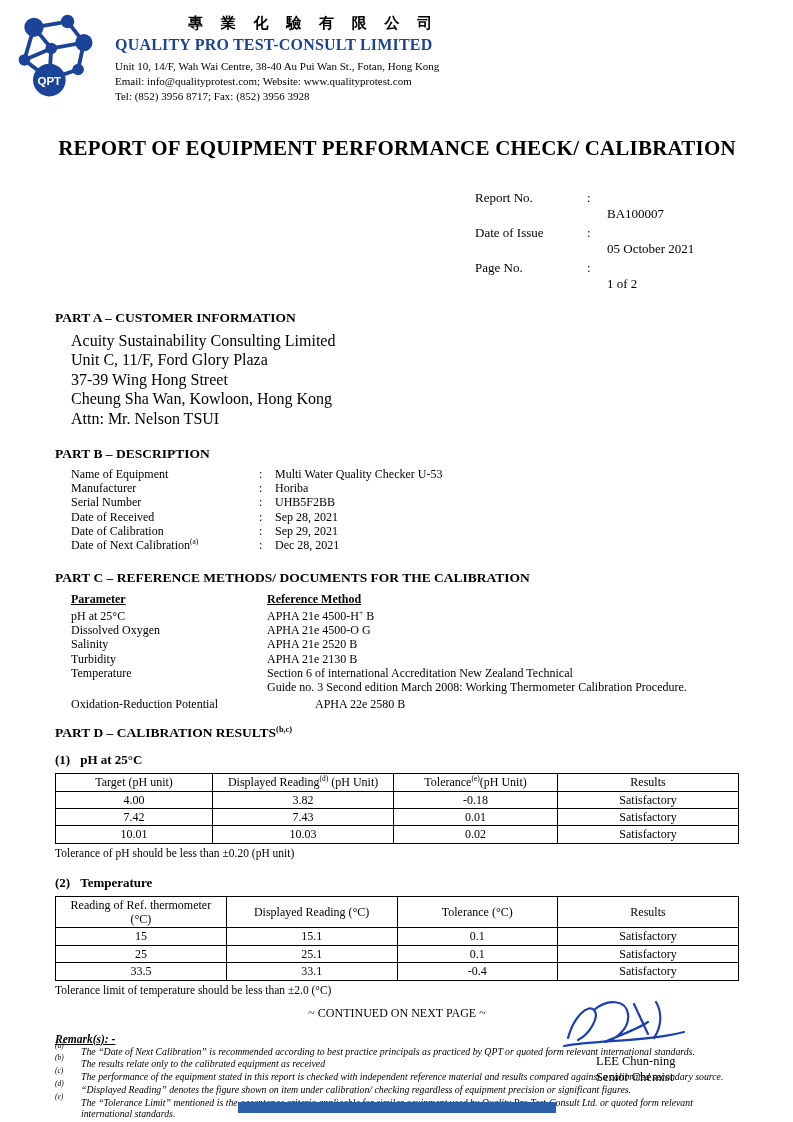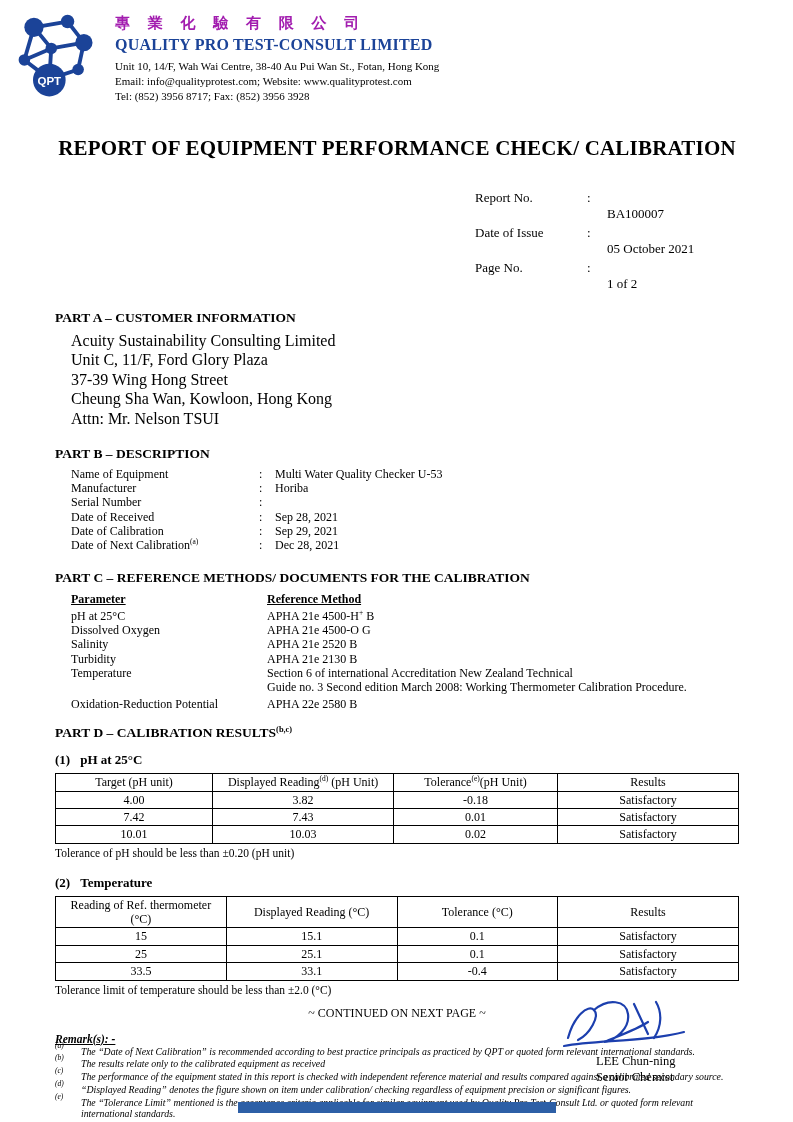--- a/index.html
+++ b/index.html
@@ -9,21 +9,21 @@
     background:#ffffff; color:#000;
     font-family:"Liberation Serif","DejaVu Serif",serif;
     overflow:hidden;
   }
   .content { padding:10px 54px 0 55px; }
 
   
   .header { display:flex; align-items:flex-start; }
   .logo { width:92px; height:96px; margin-left:-44px; flex:0 0 auto; }
   .header-text { padding-top:4px; padding-left:12px; }
-  .zh { color:#a21caf; font-size:15px; font-weight:bold; letter-spacing:7px; }
+  .zh { color:#000000; font-size:15px; font-weight:bold; letter-spacing:7px;text-align:right; }
   .en-name { color:#1b4398; font-size:16px; font-weight:bold; letter-spacing:.2px; margin-top:3px; }
   .addr { font-size:11px; line-height:1.18; margin-top:2px; }
   .addr.first { margin-top:6px; }
 
   .title { margin-top:30px; text-align:center; font-size:21px; font-weight:bold; letter-spacing:.2px; }
 
   
   .report-info { margin-top:28px; margin-left:420px; width:300px; font-size:13px; line-height:1.45; }
   .ri-row { display:flex; }
   .ri-label { width:112px; }
@@ -45,21 +45,21 @@
   .kv-value { flex:1; }
 
   
   .ref-head { display:flex; margin-left:16px; margin-top:6px; font-size:12px; font-weight:bold; }
   .ref-head span { text-decoration:underline; }
   .ref-col1 { width:196px; flex:0 0 auto; }
   .ref-rows { margin-left:16px; margin-top:2px; font-size:12px; }
   .refrow { display:flex; line-height:1.18; }
   .ref-param { width:196px; flex:0 0 auto; }
   .ref-method { flex:1; }
-  .refrow.gap { margin-top:3px; }
+  .refrow.gap { margin-top:3px;gap:48px; }
   .ml2 { display:block; }
 
   sup { font-size:.62em; line-height:0; }
 
   
   .tbl-title { margin-top:11px; font-size:13px; font-weight:bold; }
   .tbl-title .no { margin-right:10px; }
   table.dtable { width:100%; border-collapse:collapse; margin-top:5px; font-size:12px; }
   table.dtable th, table.dtable td {
     border:1px solid #000; text-align:center; font-weight:normal;
@@ -158,20 +158,21 @@
           <span class="kv-value">Multi Water Quality Checker U-53</span>
         </div>
         <div class="kv-row">
           <span class="kv-label"><span>Manufacturer</span><sup></sup></span>
           <span class="kv-colon">:</span>
           <span class="kv-value">Horiba</span>
         </div>
         <div class="kv-row">
           <span class="kv-label"><span>Serial Number</span><sup></sup></span>
           <span class="kv-colon">:</span>
+          <span class="kv-value">UHB5F2BB</span>
         </div>
         <div class="kv-row">
           <span class="kv-label"><span>Date of Received</span><sup></sup></span>
           <span class="kv-colon">:</span>
           <span class="kv-value">Sep 28, 2021</span>
         </div>
         <div class="kv-row">
           <span class="kv-label"><span>Date of Calibration</span><sup></sup></span>
           <span class="kv-colon">:</span>
           <span class="kv-value">Sep 29, 2021</span>

